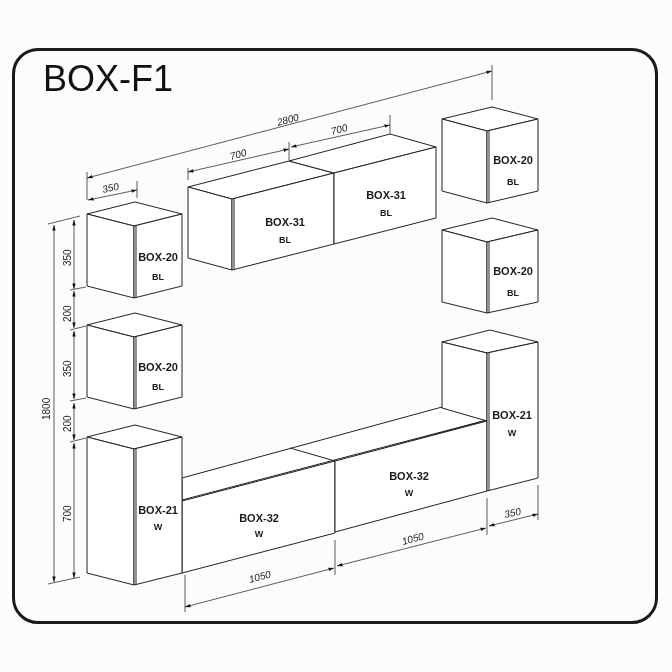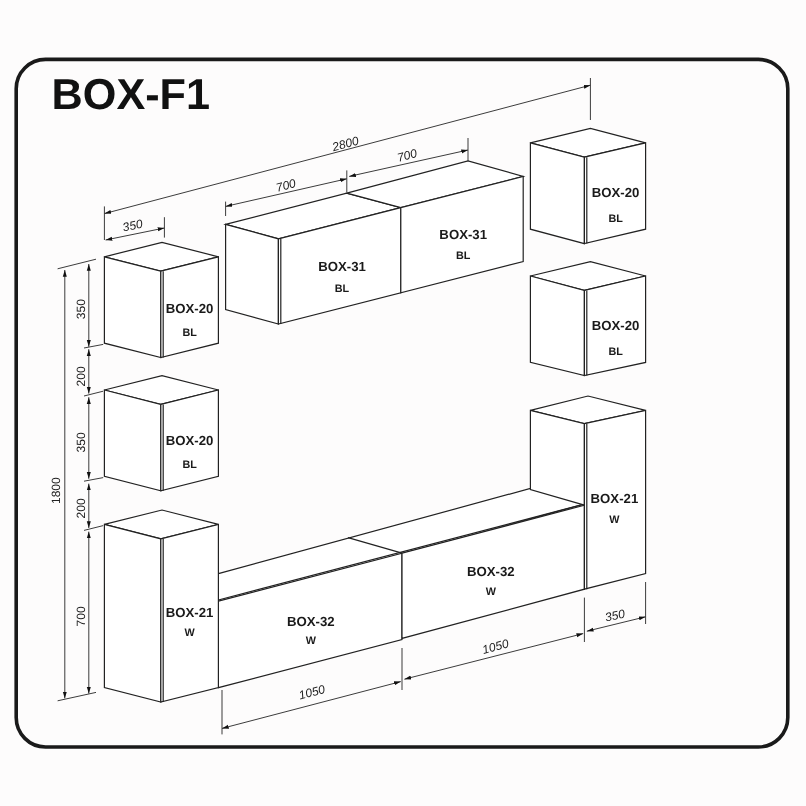--- a/index.html
+++ b/index.html
@@ -2,21 +2,21 @@
 <html><head>
   <meta charset="utf-8">
   <style>
     html, body { margin: 0; padding: 0; background: #fdfcfc; }
     body { width: 672px; height: 672px; position: relative; overflow: hidden; font-family: "Liberation Sans", sans-serif; }
     .frame {
       position: absolute; left: 12px; top: 48px; width: 640px; height: 570px;
       border: 3px solid #1a1a1a; border-radius: 26px; box-sizing: content-box;
     }
     .title {
-      position: absolute; left: 43px; top: 58px; font-size: 36px; font-weight: bold;
+      position: absolute; left: 43px; top: 58px; font-size: 36px; font-weight: normal;
       color: #111; letter-spacing: 0px; font-family: "Liberation Sans", sans-serif;
     }
     svg { position: absolute; left: 0; top: 0; }
     .edge { fill: none; stroke: #222; stroke-width: 1; }
     .face { fill: #fff; stroke: #222; stroke-width: 1; }
     .dim { fill: none; stroke: #333; stroke-width: 0.8; }
     .lbl { font-family: "Liberation Sans", sans-serif; font-weight: bold; fill: #1a1a1a; }
     .dtxt { font-family: "Liberation Sans", sans-serif; font-size: 10px; fill: #222; font-style: italic; }
   </style>
 </head>

